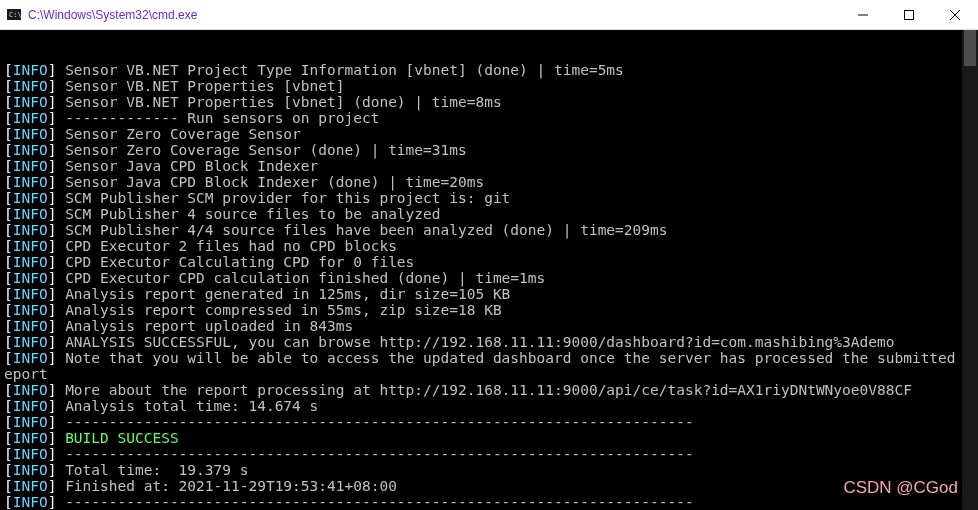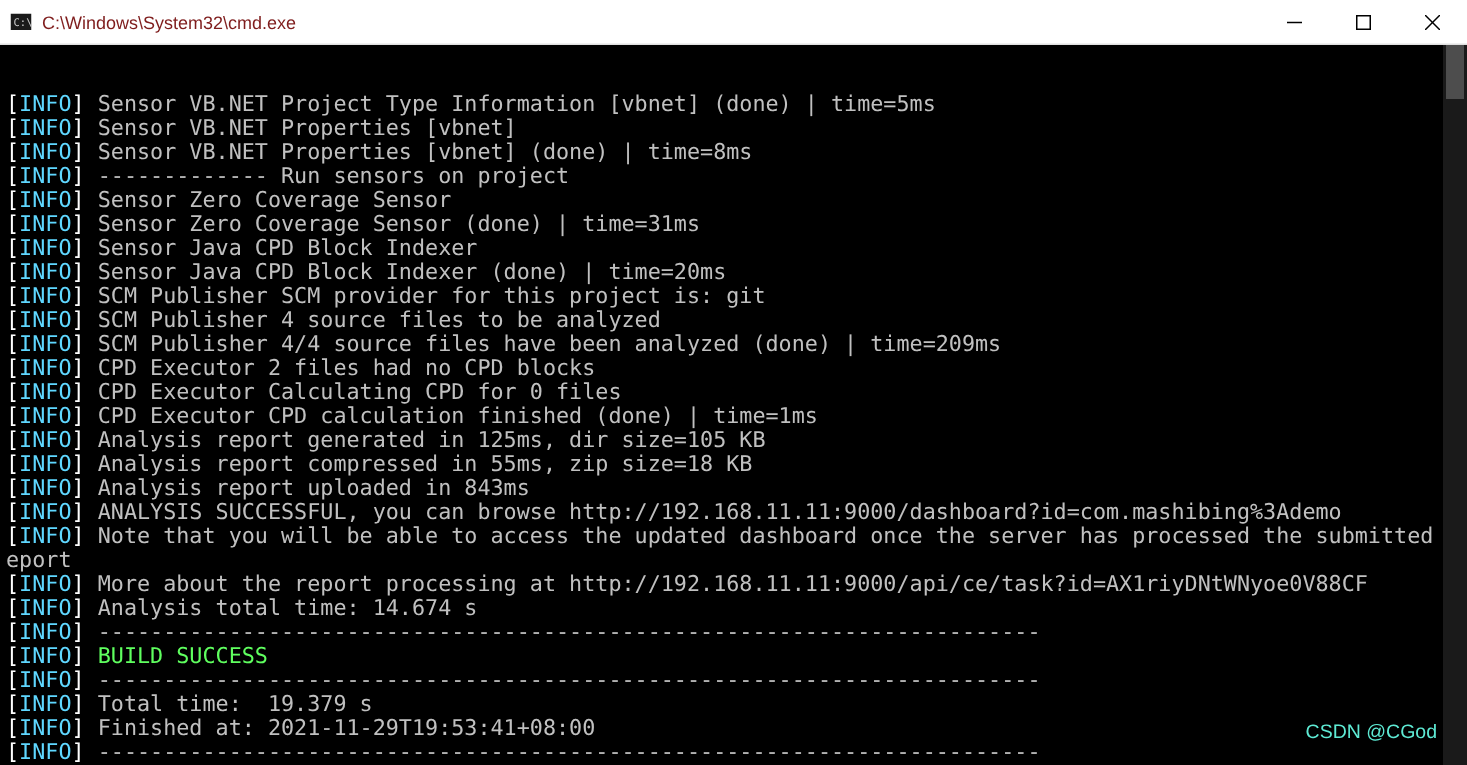--- a/index.html
+++ b/index.html
@@ -25,21 +25,21 @@
   margin-left: 6px;
   margin-right: 6px;
   display: flex;
   align-items: center;
   justify-content: center;
   font-size: 10px;
   color: #333;
 }
 .titlebar-title {
   font-size: 12px;
-  color: #7f1d1d;
+  color: #6d28d9;
 }
 .titlebar-controls {
   position: absolute;
   right: 0;
   top: 0;
   height: 30px;
   display: flex;
 }
 .titlebar-btn {
   width: 46px;
@@ -80,22 +80,22 @@
   left: 2px;
   right: 2px;
   top: 0;
   height: 36px;
   background: #4d4d4d;
 }
 .watermark {
   position: absolute;
   right: 20px;
   bottom: 14px;
-  color: #5eead4;
-  font-size: 13px;
+  color: #fca5a5;
+  font-size: 17px;
   font-family: Arial, sans-serif;
 }
 </style>
 </head>
 <body>
 
 <div class="titlebar">
   <span class="titlebar-icon">
     <svg width="14" height="11" viewBox="0 0 14 11">
         <rect x="0" y="0" width="14" height="11" fill="#1a1a1a"></rect>

